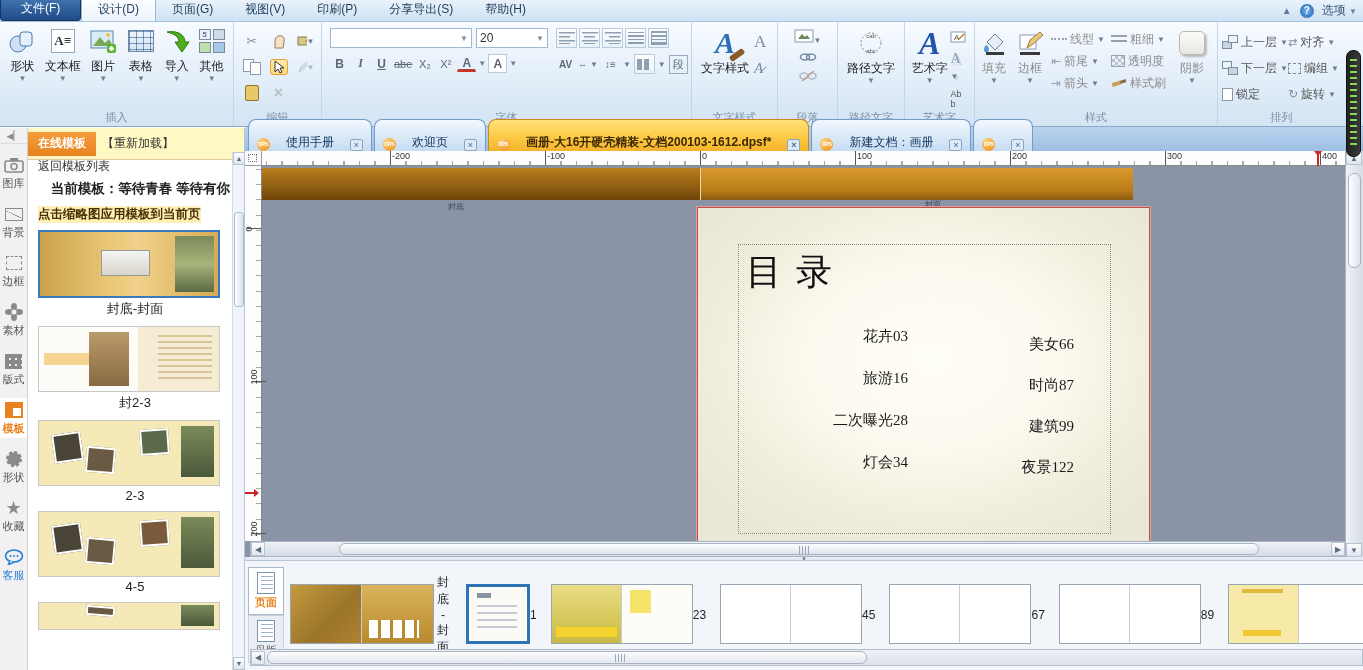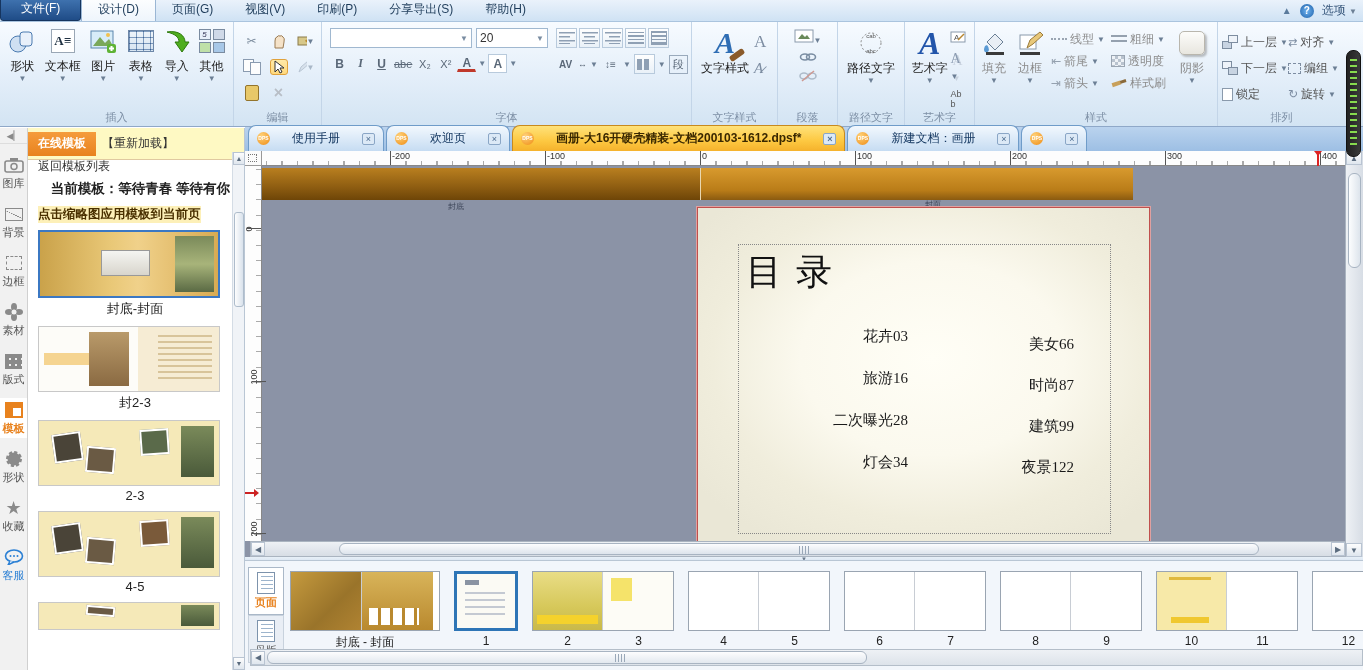--- a/index.html
+++ b/index.html
@@ -50,21 +50,21 @@
 .mini-thick{width:16px;height:9px;background:repeating-linear-gradient(#95a1af 0 2px,transparent 2px 5px)}
 .checker{width:14px;height:12px;background:repeating-conic-gradient(#b9c3cf 0 25%,#eef2f6 0 50%) 0 0/6px 6px;border:1px solid #9aa5b2}
 .layer-ic{position:relative;width:16px;height:14px}
 .layer-ic i{position:absolute;width:10px;height:8px;border:1px solid #7d8da0;background:#dfe8f2}
 
 .zoom-slider{position:absolute;left:1346px;top:50px;width:15px;height:107px;background:linear-gradient(90deg,#222,#3a3a3a);border-radius:7px;border:1px solid #111;z-index:40}
 .zoom-slider i{position:absolute;left:3px;right:3px;top:8px;bottom:8px;background:repeating-linear-gradient(#86d94e 0 2px,transparent 2px 6px)}
 
 
 .tabstrip{position:absolute;left:245px;top:127px;width:1118px;height:24px;background:linear-gradient(#bad3ee,#9dbfe4);display:flex;align-items:flex-end;padding-left:3px;gap:2px}
-.dtab{display:flex;align-items:center;gap:22px;height:26px;padding:0 8px;border:1px solid #6f9cc9;border-bottom:none;border-radius:8px 8px 0 0;background:linear-gradient(#f2f8fe,#c6dcf2);color:#173a63;white-space:nowrap}
+.dtab{display:flex;align-items:flex-end;gap:16px;height:32px;padding:0 8px;border:1px solid #6f9cc9;border-bottom:none;border-radius:8px 8px 0 0;background:linear-gradient(#f2f8fe,#c6dcf2);color:#173a63;white-space:nowrap}
 .dtab.active{background:linear-gradient(#ffe27a,#fdc841 60%,#f5b22c);border-color:#c88a1e;color:#3a2800;font-weight:bold}
 .dps{width:13px;height:13px;border-radius:50%;background:radial-gradient(circle at 35% 30%,#ffd27a,#ef8b12);color:#fff;font-size:5px;font-weight:bold;text-align:center;line-height:13px}
 .tclose{width:13px;height:12px;border:1px solid #8aa6c6;border-radius:2px;background:#dce9f6;color:#4a6a8e;font-size:9px;line-height:10px;text-align:center}
 
 
 .iconbar{position:absolute;left:0;top:128px;width:28px;height:542px;background:#f1f1f1;border-right:1px solid #d0d0d0;display:flex;flex-direction:column;align-items:center}
 .collapse-btn{height:16px;width:100%;text-align:center;color:#8a8a8a;font-size:9px;line-height:16px;border-bottom:1px solid #ddd}
 .sbitem{display:flex;flex-direction:column;align-items:center;margin-top:9px;color:#555;font-size:11px;width:100%;padding:2px 0}
 .sbitem .slbl{margin-top:1px;writing-mode:horizontal-tb}
 .sbitem.active{color:#e8821e;font-weight:bold;background:#fff}
@@ -142,21 +142,21 @@
 .vthumb{position:absolute;left:2px;top:22px;width:13px;height:95px;background:linear-gradient(90deg,#fcfdfe,#dde4ec);border:1px solid #a8b4c2;border-radius:6px}
 .splitter{position:absolute;left:0;top:406px;width:1118px;height:7px;background:linear-gradient(#e8f0f8,#cfdded);text-align:center;font-size:6px;color:#6a7a8c;line-height:5px}
 
 
 .bottombar{position:absolute;left:245px;top:560px;width:1118px;height:110px;background:#f2f6fb;border-top:1px solid #b9c6d4}
 .pmtabs{position:absolute;left:3px;top:6px;width:36px}
 .pmtab{display:flex;flex-direction:column;align-items:center;gap:1px;padding:4px 2px;border:1px solid #c8d2dd;background:#e9eef5;color:#555;font-size:11px}
 .pmtab.active{background:#fff;color:#e8821e;font-weight:bold;border-color:#aab8c8}
 .doc-ic{width:18px;height:22px;background:#fff;border:1px solid #7d93ac;box-shadow:inset 0 0 0 1px #fff;background-image:repeating-linear-gradient(#9db4cc 0 1.5px,transparent 1.5px 4px);background-size:12px 16px;background-position:3px 3px;background-repeat:no-repeat}
 .thumbs{position:absolute;left:45px;top:10px;display:flex;gap:14px}
-.pgitem{display:flex;flex-direction:column;align-items:center}
+.pgitem{display:flex;flex-direction:row;align-items:center}
 .pgthumb{height:60px;border:1px solid #9aa5b2;background:#fff;display:flex}
 .pgthumb.sel{border:3px solid #2e75b6}
 .half{width:71px;height:100%;border-right:1px solid #c8cdd4}
 .half:last-child{border-right:none}
 .pglabels{display:flex;width:100%}
 .pglabels span{flex:1;text-align:center;font-size:12px;color:#222;margin-top:3px}
 .h-goldL{background:linear-gradient(135deg,#c59a3e,#9a742a 60%,#b08332);}
 .h-goldR{background:linear-gradient(#d8b45a,#b9892e);position:relative;overflow:hidden}
 .h-goldR i{position:absolute;bottom:8%;left:10%;width:70%;height:30%;background:repeating-linear-gradient(90deg,#fff 0 9px,#b9892e 9px 12px)}
 .p1art{width:60px;background:#fbfaf4;position:relative}

